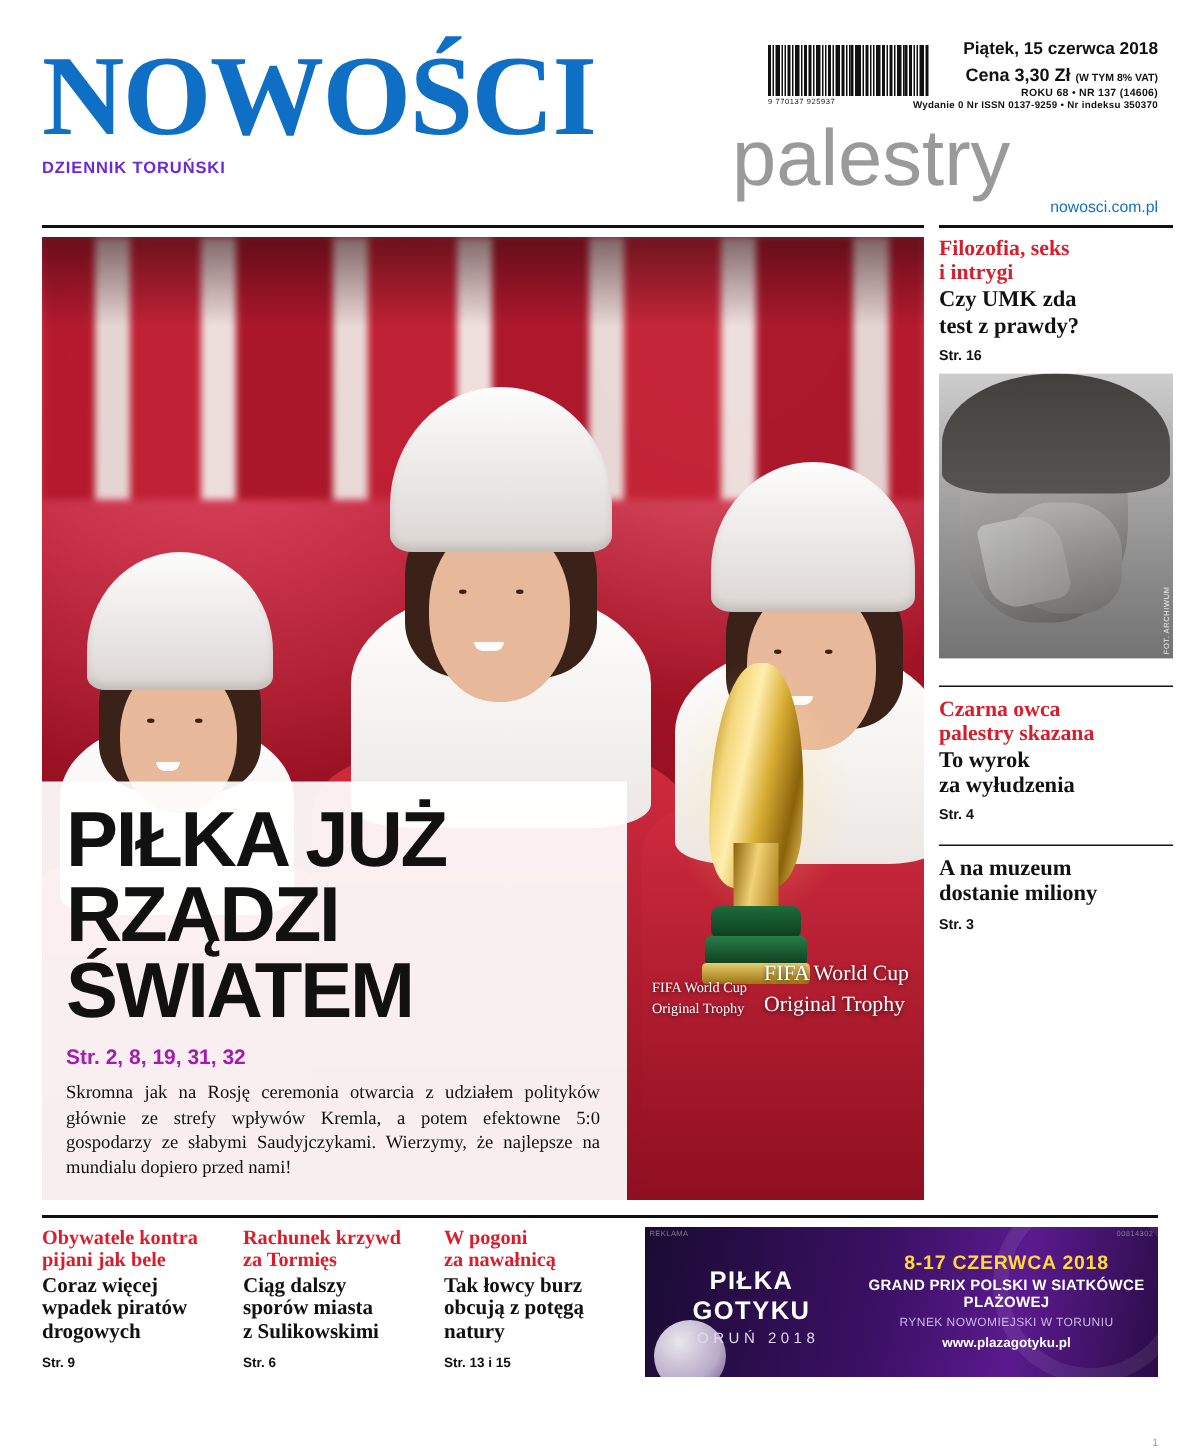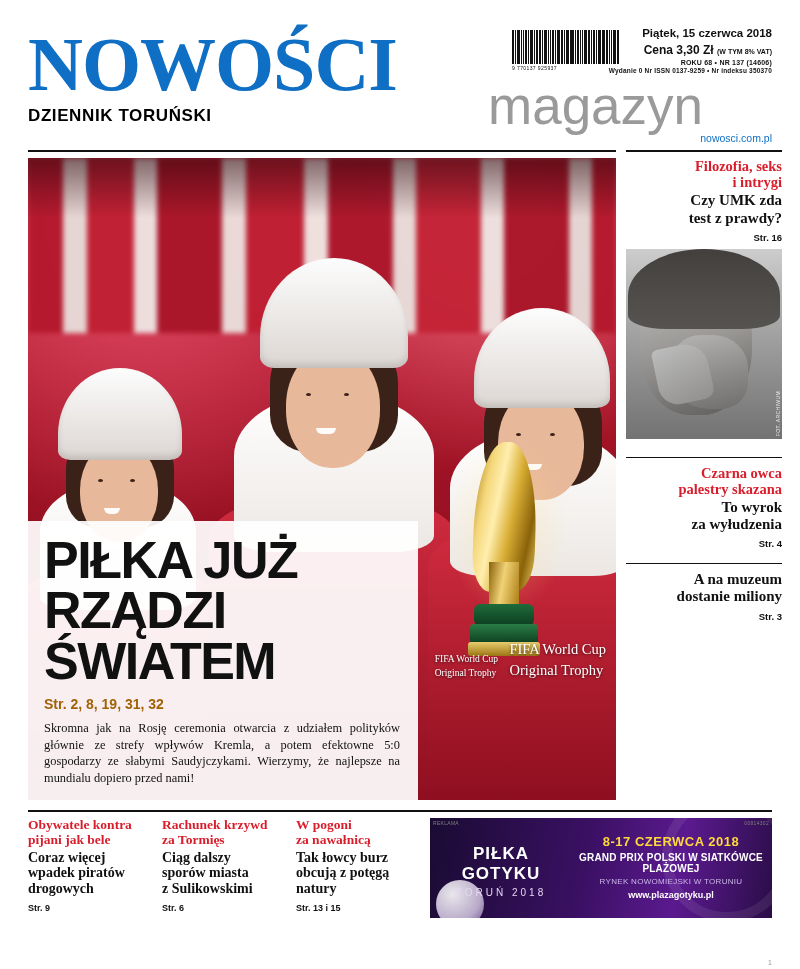--- a/index.html
+++ b/index.html
@@ -41,23 +41,23 @@
     font-family: "Liberation Serif", serif;
     font-weight: bold;
     font-size: 76px;
     line-height: 0.92;
     letter-spacing: -1px;
     color: #0f6fc5;
   }
   .logo-sub {
     font-family: "Liberation Sans", sans-serif;
     font-weight: bold;
-    font-size: 17px;
+    font-size: 11px;
     letter-spacing: 0.6px;
-    color: #000000;
+    color: #6d28d9;
     margin-top: 6px;
   }
   .magazyn {
     position: absolute;
     left: 460px;
     top: 75px;
     font-family: "Liberation Sans", sans-serif;
     font-size: 53px;
     font-weight: normal;
     color: #9a9a9a;
@@ -304,38 +304,37 @@
     font-family: "Liberation Sans", sans-serif;
     font-weight: bold;
     font-size: 52px;
     line-height: 0.97;
     letter-spacing: -1.5px;
     color: #111;
     margin: 0 0 10px 0;
     text-transform: uppercase;
   }
   .headline-pages {
-    color: #a16207;
+    color: #a21caf;
     font-weight: bold;
     font-size: 14px;
     margin-bottom: 8px;
   }
   .headline-lead {
     font-family: "Liberation Serif", serif;
     font-size: 12.4px;
     line-height: 1.33;
     color: #111;
     text-align: justify;
   }
 
   
   .rail {
     width: 156px;
     position: relative;
-    text-align: right;
   }
   .rail-item {
     padding-bottom: 8px;
   }
   .rail-kicker {
     color: #d91d2b;
     font-weight: bold;
     font-size: 14.5px;
     line-height: 1.12;
     font-family: "Liberation Serif", serif;
@@ -546,21 +545,21 @@
 
 <div class="page">
 
   <div class="masthead">
 
     <div class="logo-block">
       <div class="logo-main">NOWOŚCI</div>
       <div class="logo-sub">DZIENNIK TORUŃSKI</div>
     </div>
 
-    <div class="magazyn">magazyn</div>
+    <div class="magazyn">palestry</div>
 
     <div class="site-url">nowosci.com.pl</div>
 
     <div class="barcode">
       <div class="bars">
         <i style="width:2px"></i>
           <i style="width:1px"></i>
           <i style="width:3px"></i>
           <i style="width:1px"></i>
         <i style="width:1px"></i>

